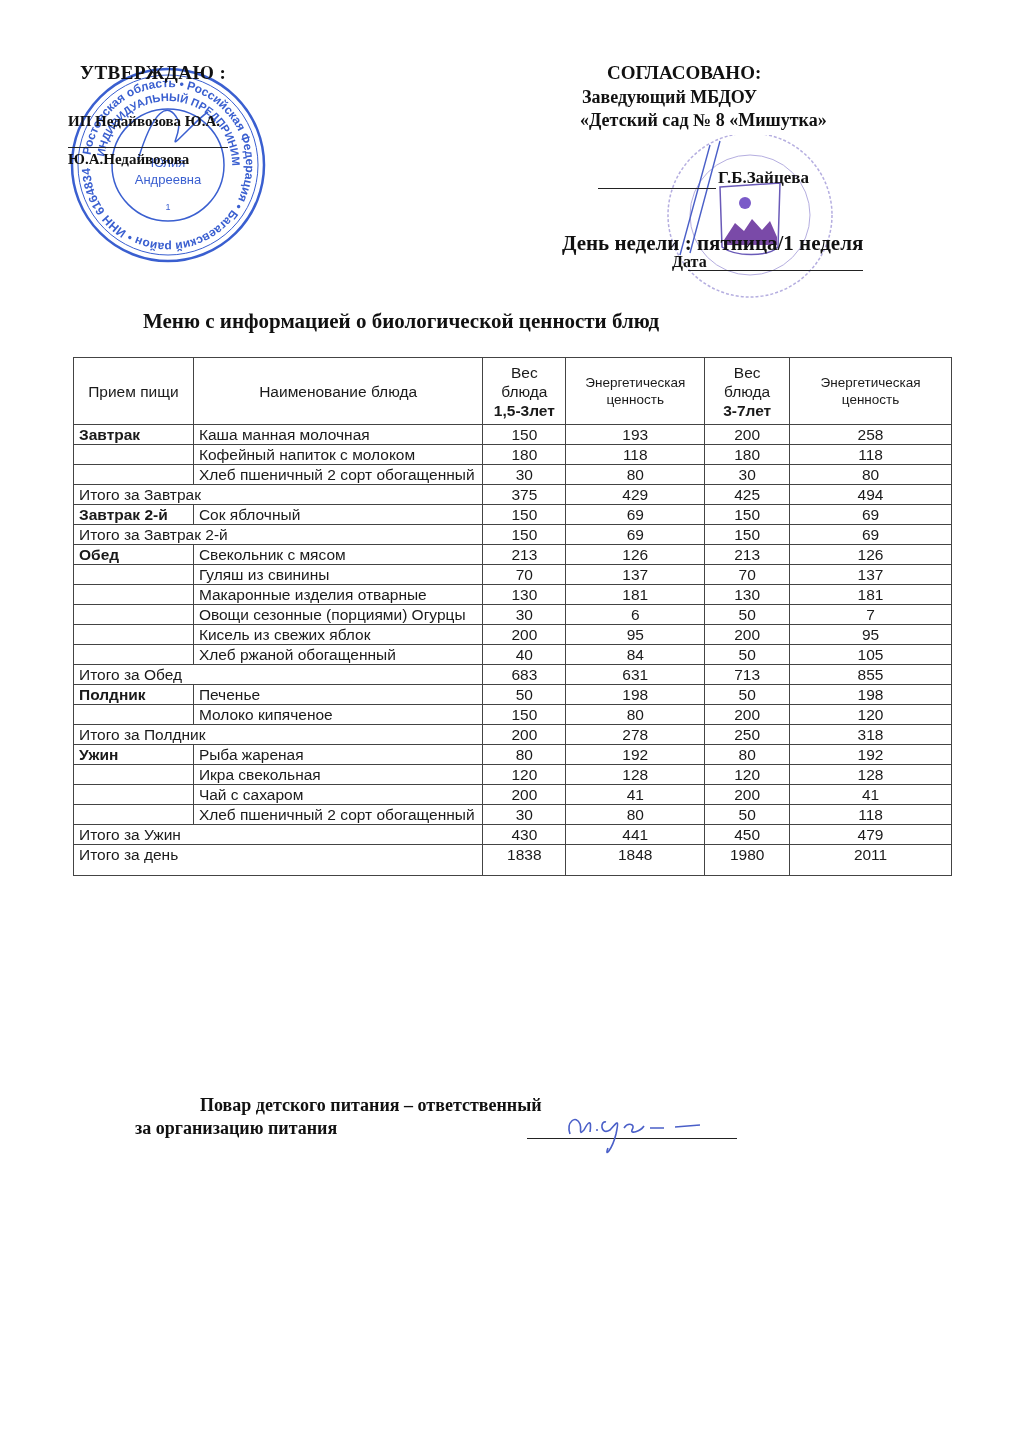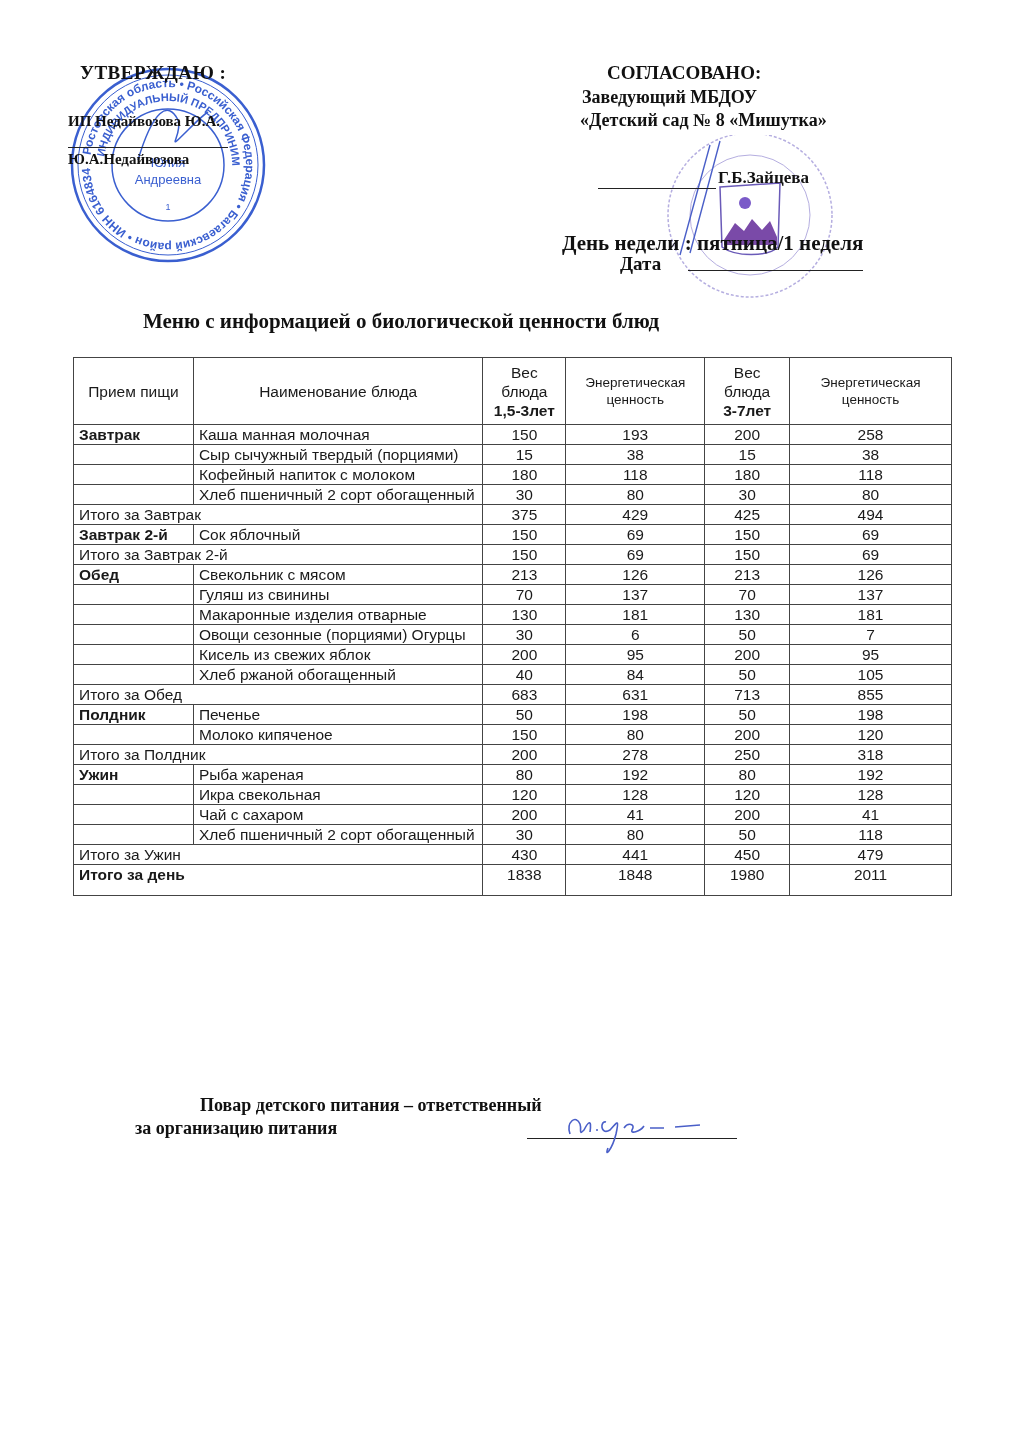--- a/index.html
+++ b/index.html
@@ -17,41 +17,41 @@
   .stamp-left { left: 68px; top: 60px; width: 200px; height: 210px; }
 
   
   .agree-title { left: 607px; top: 62px; font-size: 19px; }
   .agree-head { left: 582px; top: 87px; font-size: 18px; }
   .agree-org { left: 580px; top: 110px; font-size: 18px; }
   .agree-sign-line { left: 598px; top: 188px; width: 118px; border-top: 1px solid #222; }
   .agree-sign-name { left: 718px; top: 168px; font-size: 17px; }
   .stamp-right { left: 640px; top: 135px; width: 200px; height: 175px; }
   .weekday { left: 562px; top: 231px; font-size: 21px; }
-  .date-label { left: 620px; top: 253px; font-size: 19px; }
+  .date-label { left: 672px; top: 253px; font-size: 16px; }
   .date-line { left: 688px; top: 270px; width: 175px; border-top: 1px solid #222; }
 
   .doc-title { left: 135px; top: 309px; font-size: 21px; margin-left: 8px; }
 
   
   table.menu {
     position: absolute; left: 73px; top: 357px; width: 879px;
     border-collapse: collapse;
     font-family: "Liberation Sans", "DejaVu Sans", sans-serif;
     font-size: 15.5px; color: #1a1a1a;
     border-bottom: 1px solid #333;
   }
   table.menu td, table.menu th { border: 1px solid #444; padding: 0 5px; vertical-align: top; line-height: 19px; }
   table.menu th { font-weight: normal; vertical-align: middle; text-align: center; height: 66px; }
   table.menu th.sm { font-size: 13.5px; line-height: 17px; }
   table.menu th .b { font-weight: bold; }
   td.num { text-align: center; }
   td.meal { font-weight: bold; width: 109px; }
   td.total-label { }
-  td.day-label { font-weight: bold; height: 30px; }
+  td.day-label { font-weight: normal; height: 30px; }
   col.c1 { width: 120px; } col.c2 { width: 290px; } col.c3 { width: 83px; }
   col.c4 { width: 139px; } col.c5 { width: 85px; } col.c6 { width: 162px; }
 
   
   .cook-line1 { left: 152px; top: 1095px; font-size: 18px; margin-left: 48px; }
   .cook-line2 { left: 135px; top: 1118px; font-size: 18px; }
   .cook-sign-line { left: 527px; top: 1138px; width: 210px; border-top: 1px solid #222; }
   .cook-sign { left: 540px; top: 1100px; width: 190px; height: 60px; }
 </style>
 </head>
@@ -143,28 +143,20 @@
       <tr>
         <td class="meal">Завтрак</td>
         <td>Каша манная молочная</td>
         <td class="num">150</td>
         <td class="num">193</td>
         <td class="num">200</td>
         <td class="num">258</td>
       </tr>
       <tr>
         <td class="meal"></td>
-        <td>Сыр сычужный твердый (порциями)</td>
-        <td class="num">15</td>
-        <td class="num">38</td>
-        <td class="num">15</td>
-        <td class="num">38</td>
-      </tr>
-      <tr>
-        <td class="meal"></td>
         <td>Кофейный напиток с молоком</td>
         <td class="num">180</td>
         <td class="num">118</td>
         <td class="num">180</td>
         <td class="num">118</td>
       </tr>
       <tr>
         <td class="meal"></td>
         <td>Хлеб пшеничный 2 сорт обогащенный</td>
         <td class="num">30</td>

